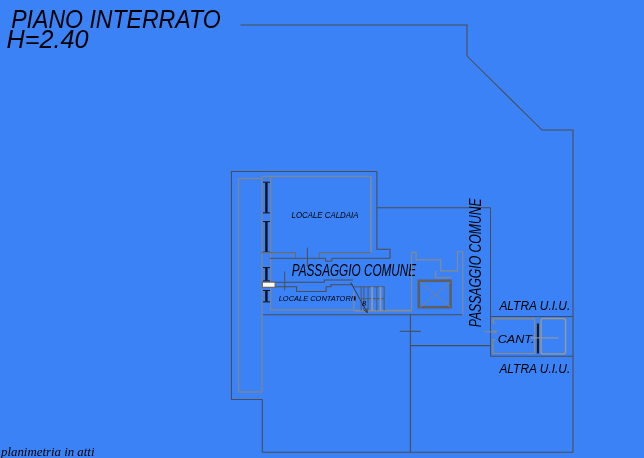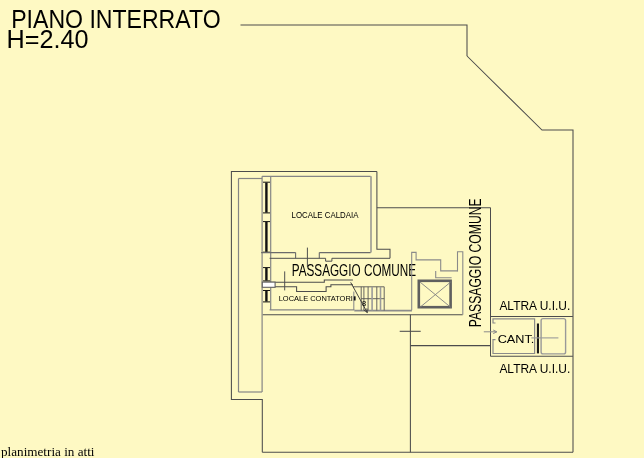--- a/index.html
+++ b/index.html
@@ -1,17 +1,17 @@
 <!DOCTYPE html>
 <html><head>
 <meta charset="utf-8">
 <style>
   html,body{margin:0;padding:0;background:#ffffff;}
-  .page{position:relative;width:644px;height:458px;background:#fef9c3;overflow:hidden;
-        font-family:"Liberation Sans",sans-serif;}
+  .page{position:relative;width:644px;height:458px;background:#3b82f6;overflow:hidden;
+        font-family:"Liberation Sans",sans-serif;font-style:italic;}
   svg text{font-family:"Liberation Sans",sans-serif;fill:#000;}
 </style>
 </head>
 <body>
 <div class="page">
 <svg width="644" height="458" viewBox="0 0 644 458" xmlns="http://www.w3.org/2000/svg">
 
   <g>
     <text x="11.2" y="28.1" font-size="26" textLength="209.4" lengthAdjust="spacingAndGlyphs">PIANO INTERRATO</text>
     <text x="6.5" y="48.2" font-size="25" textLength="82" lengthAdjust="spacingAndGlyphs">H=2.40</text>

